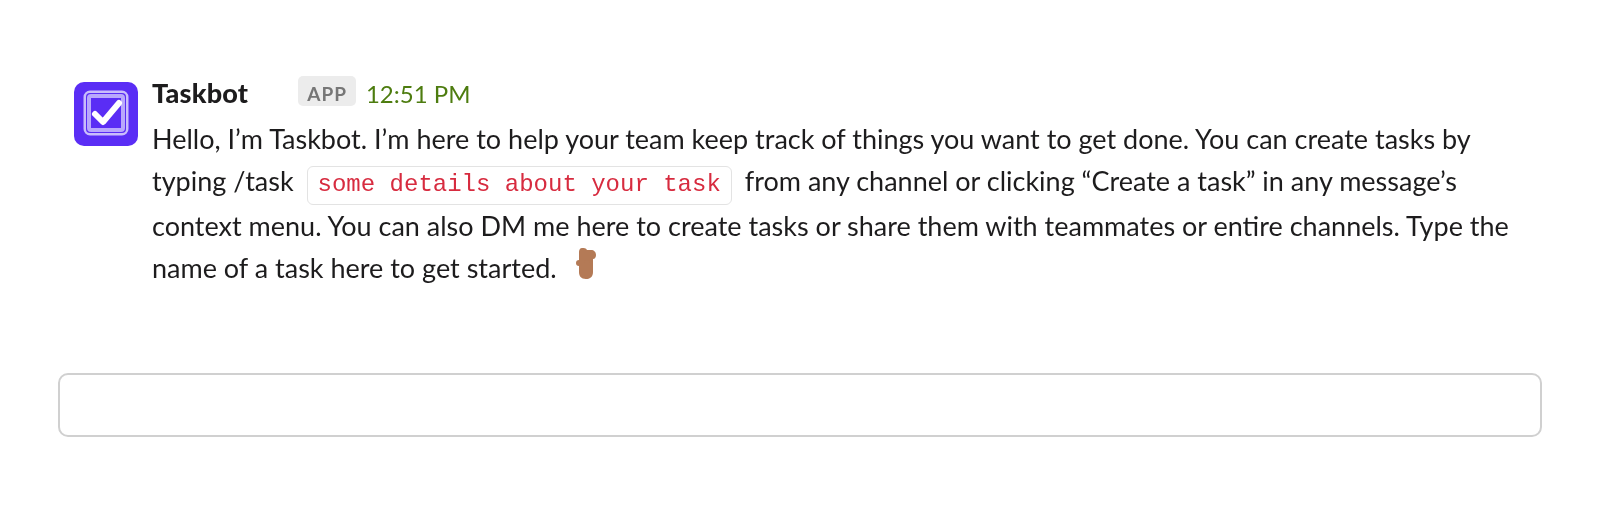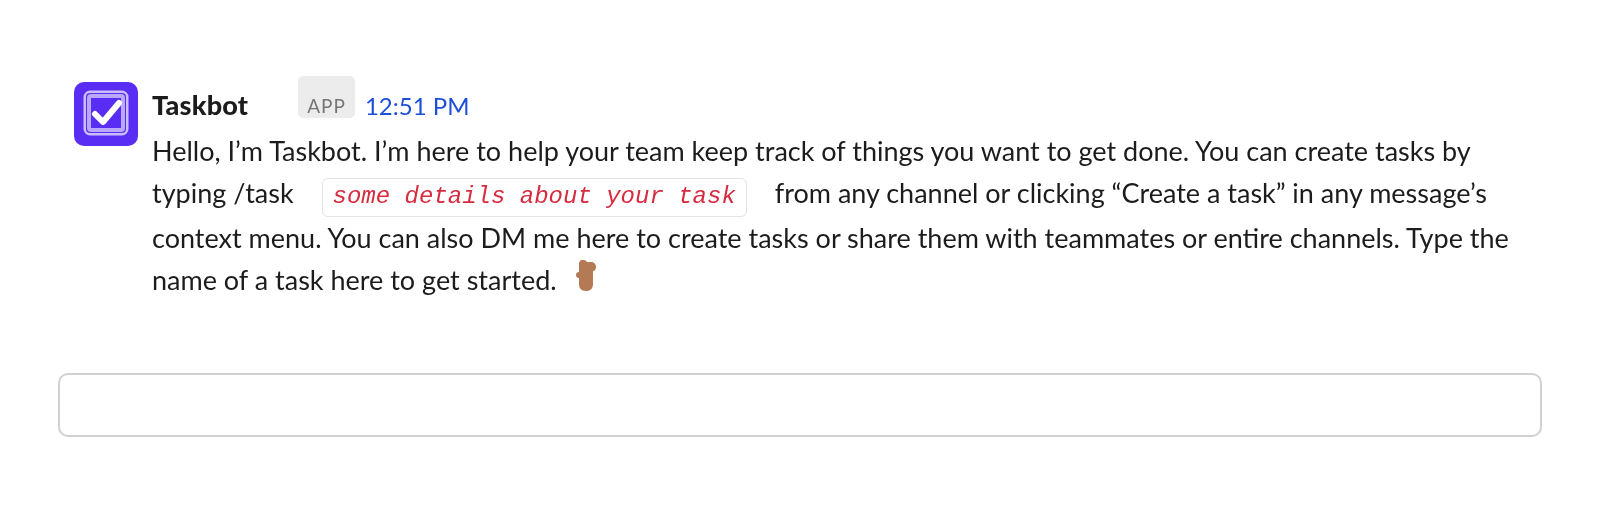--- a/index.html
+++ b/index.html
@@ -49,54 +49,53 @@
     font-weight: 900;
     font-size: 27px;
     color: #1d1c1d;
     letter-spacing: 0.2px;
   }
   .app-badge {
     display: inline-block;
     background: #ececec;
     color: #767676;
     font-size: 19px;
-    font-weight: 400;
+    font-weight: 700;
     letter-spacing: 1px;
-    padding: 20px 9px 3px 9px;
+    padding: 8px 9px 3px 9px;
     border-radius: 5px;
     margin-left: 36px;
     position: relative;
     top: -2px;
   }
   .timestamp {
-    color: #1d4ed8;
+    color: #4d7c0f;
     font-size: 24px;
     font-weight: 400;
     margin-left: -4px;
   }
   .body {
     margin-top: 10px;
     font-size: 27px;
     line-height: 42px;
     color: #1d1c1d;
     max-width: 1400px;
   }
   .body .code {
     font-family: "SFMono-Regular", Menlo, Consolas, "Liberation Mono", monospace;
     font-size: 24px;
     color: #d72b3f;
     background: #ffffff;
     border: 1px solid #e3e3e3;
     border-radius: 6px;
     padding: 2px 10px 3px 10px;
-    margin: 0 21px;
+    margin: 0 6px;
     vertical-align: baseline;
     display: inline-block;
     line-height: 32px;
-    font-style: italic;
   }
   .emoji {
     display: inline-block;
     vertical-align: middle;
     margin-left: 8px;
     position: relative;
     top: -3px;
   }
   .emoji svg {
     width: 28px;

